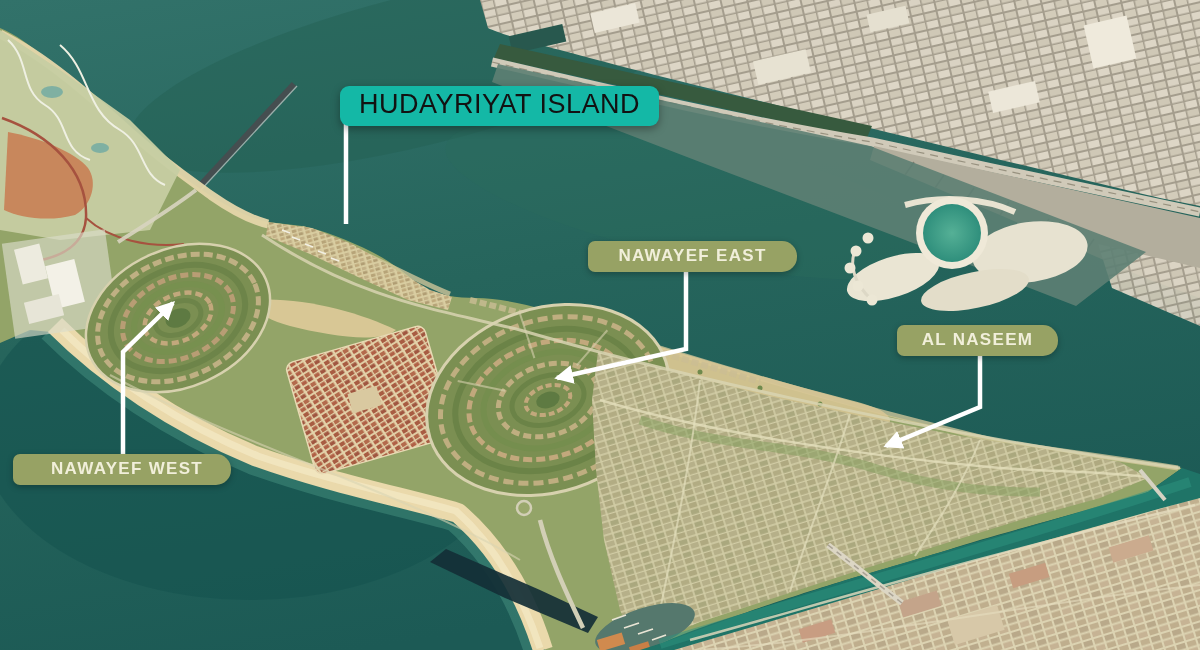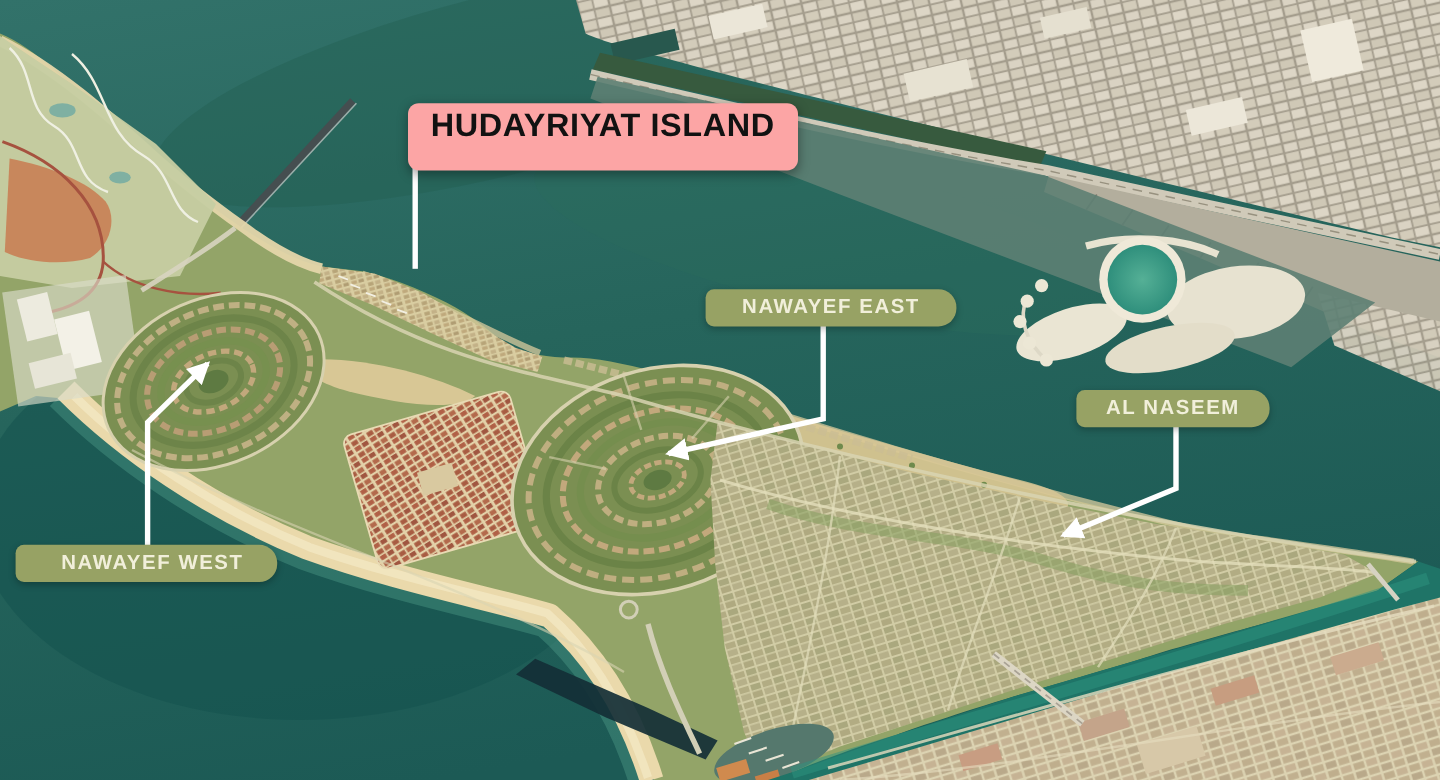--- a/index.html
+++ b/index.html
@@ -1,21 +1,21 @@
 <!DOCTYPE html>
 <html><head>
 <meta charset="utf-8">
 <style>
   html,body{margin:0;padding:0;background:#1a1a1a;}
   .stage{position:relative;width:1200px;height:650px;overflow:hidden;
          font-family:"Liberation Sans",sans-serif;background:#2c6a60;}
   svg.base,svg.overlay{position:absolute;left:0;top:0;width:1200px;height:650px;}
   svg.overlay{pointer-events:none;}
-  .title-label{position:absolute;left:340px;top:86px;background:#fca5a5;color:#121212;
-    font-size:27px;font-weight:bold;letter-spacing:.5px;padding:3px 19px 22px;
+  .title-label{position:absolute;left:340px;top:86px;background:#14b8a6;color:#121212;
+    font-size:27px;font-weight:normal;letter-spacing:.5px;padding:3px 19px 6px;
     border-radius:9px;box-shadow:0 3px 9px rgba(0,0,0,.35);white-space:nowrap;}
   .region-badge{position:absolute;background:#97a264;color:#f1efda;font-size:17px;
     font-weight:bold;letter-spacing:1.3px;text-align:center;padding:5px 0 6px;
     border-radius:7px 15px 15px 7px;box-shadow:0 2px 6px rgba(0,0,0,.28);white-space:nowrap;}
   #badge-nawayef-east{left:588px;top:241px;width:209px;}
   #badge-al-naseem{left:897px;top:325px;width:161px;}
   #badge-nawayef-west{left:13px;top:454px;width:208px;padding-left:10px;}
 </style>
 </head>
 <body>

